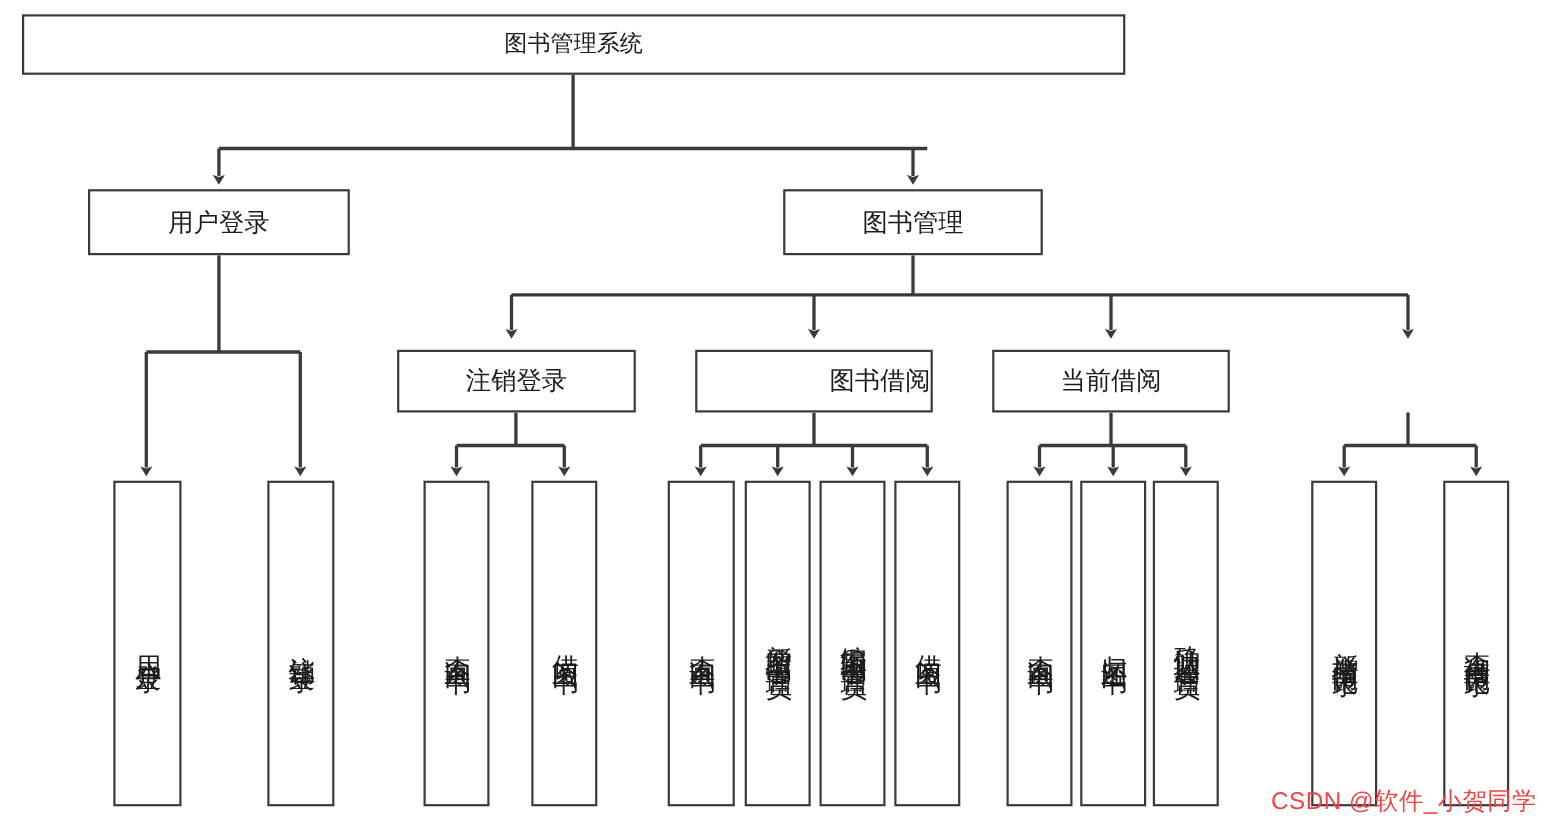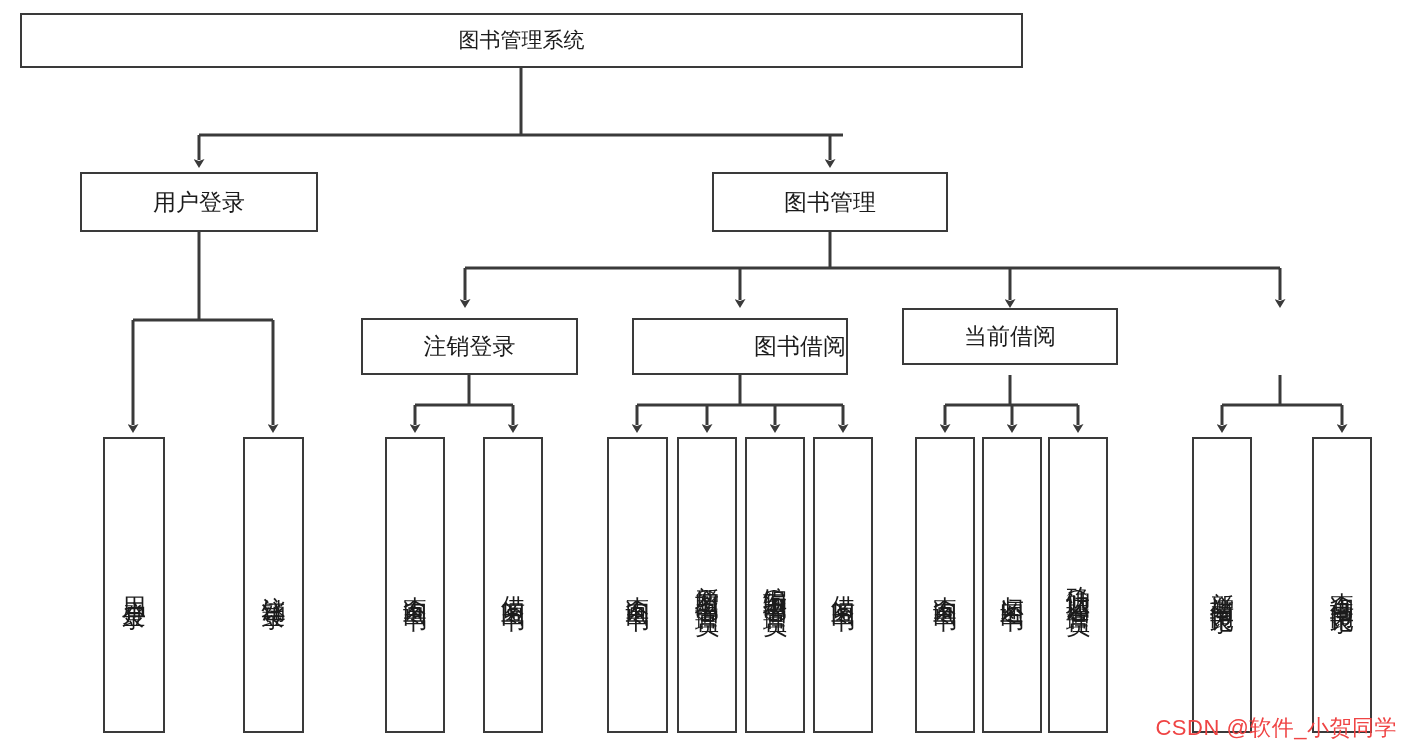--- a/index.html
+++ b/index.html
@@ -137,21 +137,21 @@
   <div class="node h" style="left:712px; top:172px; width:236px; height:60px;">
     <span class="lbl">图书管理</span>
   </div>
 
   <div class="node h" style="left:361px; top:318px; width:217px; height:57px;">
     <span class="lbl">注销登录</span>
   </div>
   <div class="node h" style="left:632px; top:318px; width:216px; height:57px;justify-content:flex-end;">
     <span class="lbl">图书借阅</span>
   </div>
-  <div class="node h" style="left:902px; top:308px; width:216px; height:57px;align-items:center;">
+  <div class="node h" style="left:902px; top:318px; width:216px; height:57px;align-items:center;">
     <span class="lbl">当前借阅</span>
   </div>
 
   <div class="node v" style="left:103px; top:437px; width:62px; height:296px;">
     <span class="lbl">用户登录</span>
   </div>
   <div class="node v" style="left:243px; top:437px; width:61px; height:296px;">
     <span class="lbl">注销登录</span>
   </div>
 

